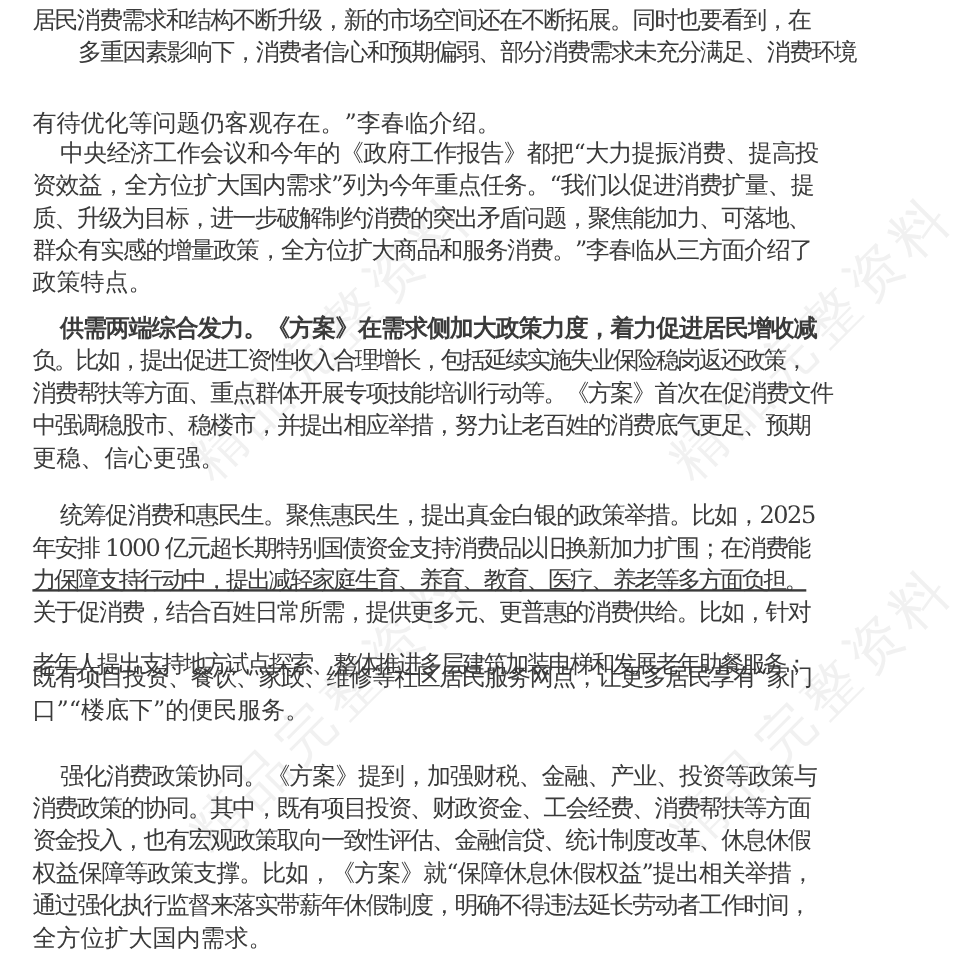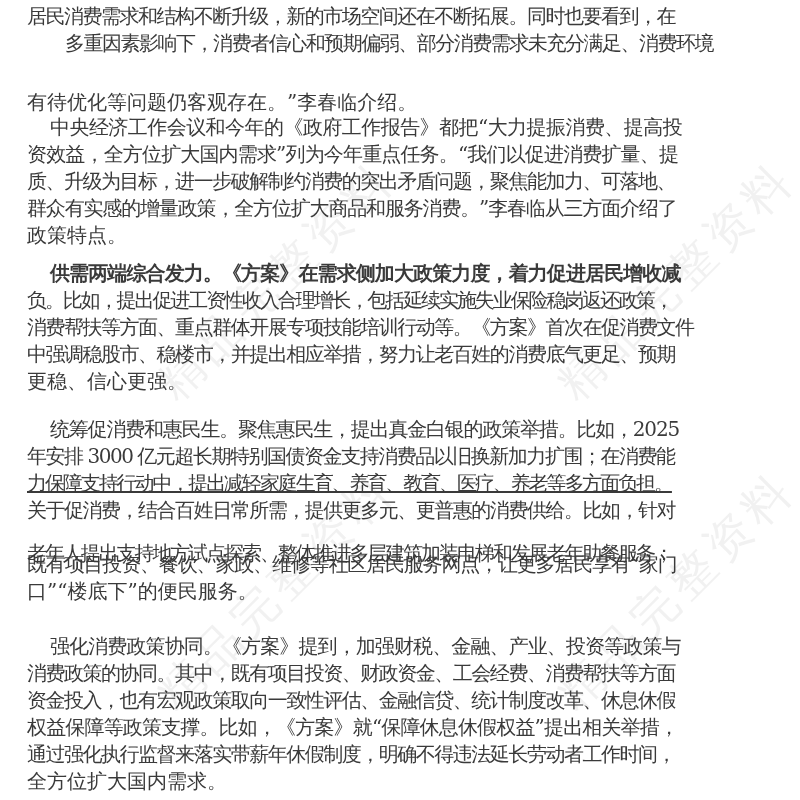--- a/index.html
+++ b/index.html
@@ -53,21 +53,21 @@
   <div>
     <div class="line indent" style="top: 260px; letter-spacing: -0.890625px; text-align-last: left; font-weight: bold;">供需两端综合发力。《方案》在需求侧加大政策力度，着力促进居民增收减</div>
     <div class="line" style="top: 287px; letter-spacing: -2.08571px; text-align-last: left;">负。比如，提出促进工资性收入合理增长，包括延续实施失业保险稳岗返还政策，</div>
     <div class="line" style="top: 314px; letter-spacing: -1.48529px; text-align-last: left;">消费帮扶等方面、重点群体开展专项技能培训行动等。《方案》首次在促消费文件</div>
     <div class="line" style="top: 341px; letter-spacing: -1.48529px; text-align-last: left;">中强调稳股市、稳楼市，并提出相应举措，努力让老百姓的消费底气更足、预期</div>
     <div class="line last" style="top:368px;">更稳、信心更强。</div>
   </div>
 
   <div>
     <div class="line indent" style="top: 416px; letter-spacing: -1.19899px; text-align-last: left;">统筹促消费和惠民生。聚焦惠民生，提出真金白银的政策举措。比如，2025</div>
-    <div class="line" style="top: 443px; letter-spacing: -1.47508px; text-align-last: left;">年安排 3000 亿元超长期特别国债资金支持消费品以旧换新加力扩围；在消费能</div>
+    <div class="line" style="top: 443px; letter-spacing: -1.47508px; text-align-last: left;">年安排 1000 亿元超长期特别国债资金支持消费品以旧换新加力扩围；在消费能</div>
     <div class="line" style="top: 470px; letter-spacing: -2.08571px; text-align-last: left; text-decoration: underline;">力保障支持行动中，提出减轻家庭生育、养育、教育、医疗、养老等多方面负担。</div>
     <div class="line" style="top: 497px; letter-spacing: -1.48529px; text-align-last: left;">关于促消费，结合百姓日常所需，提供更多元、更普惠的消费供给。比如，针对</div>
     <div class="line" style="top: 524px; letter-spacing: -2.08571px; text-align-last: left; margin-top: 16px;">老年人提出支持地方试点探索、整体推进多层建筑加装电梯和发展老年助餐服务；</div>
     <div class="line" style="top: 551px; letter-spacing: -1.16222px; text-align-last: left;">既有项目投资、餐饮、家政、维修等社区居民服务网点，让更多居民享有“家门</div>
     <div class="line last" style="top:578px;">口”“楼底下”的便民服务。</div>
   </div>
 
   <div>
     <div class="line indent" style="top: 633px; letter-spacing: -0.890625px; text-align-last: left;">强化消费政策协同。《方案》提到，加强财税、金融、产业、投资等政策与</div>
     <div class="line" style="top: 660px; letter-spacing: -1.48529px; text-align-last: left;">消费政策的协同。其中，既有项目投资、财政资金、工会经费、消费帮扶等方面</div>

